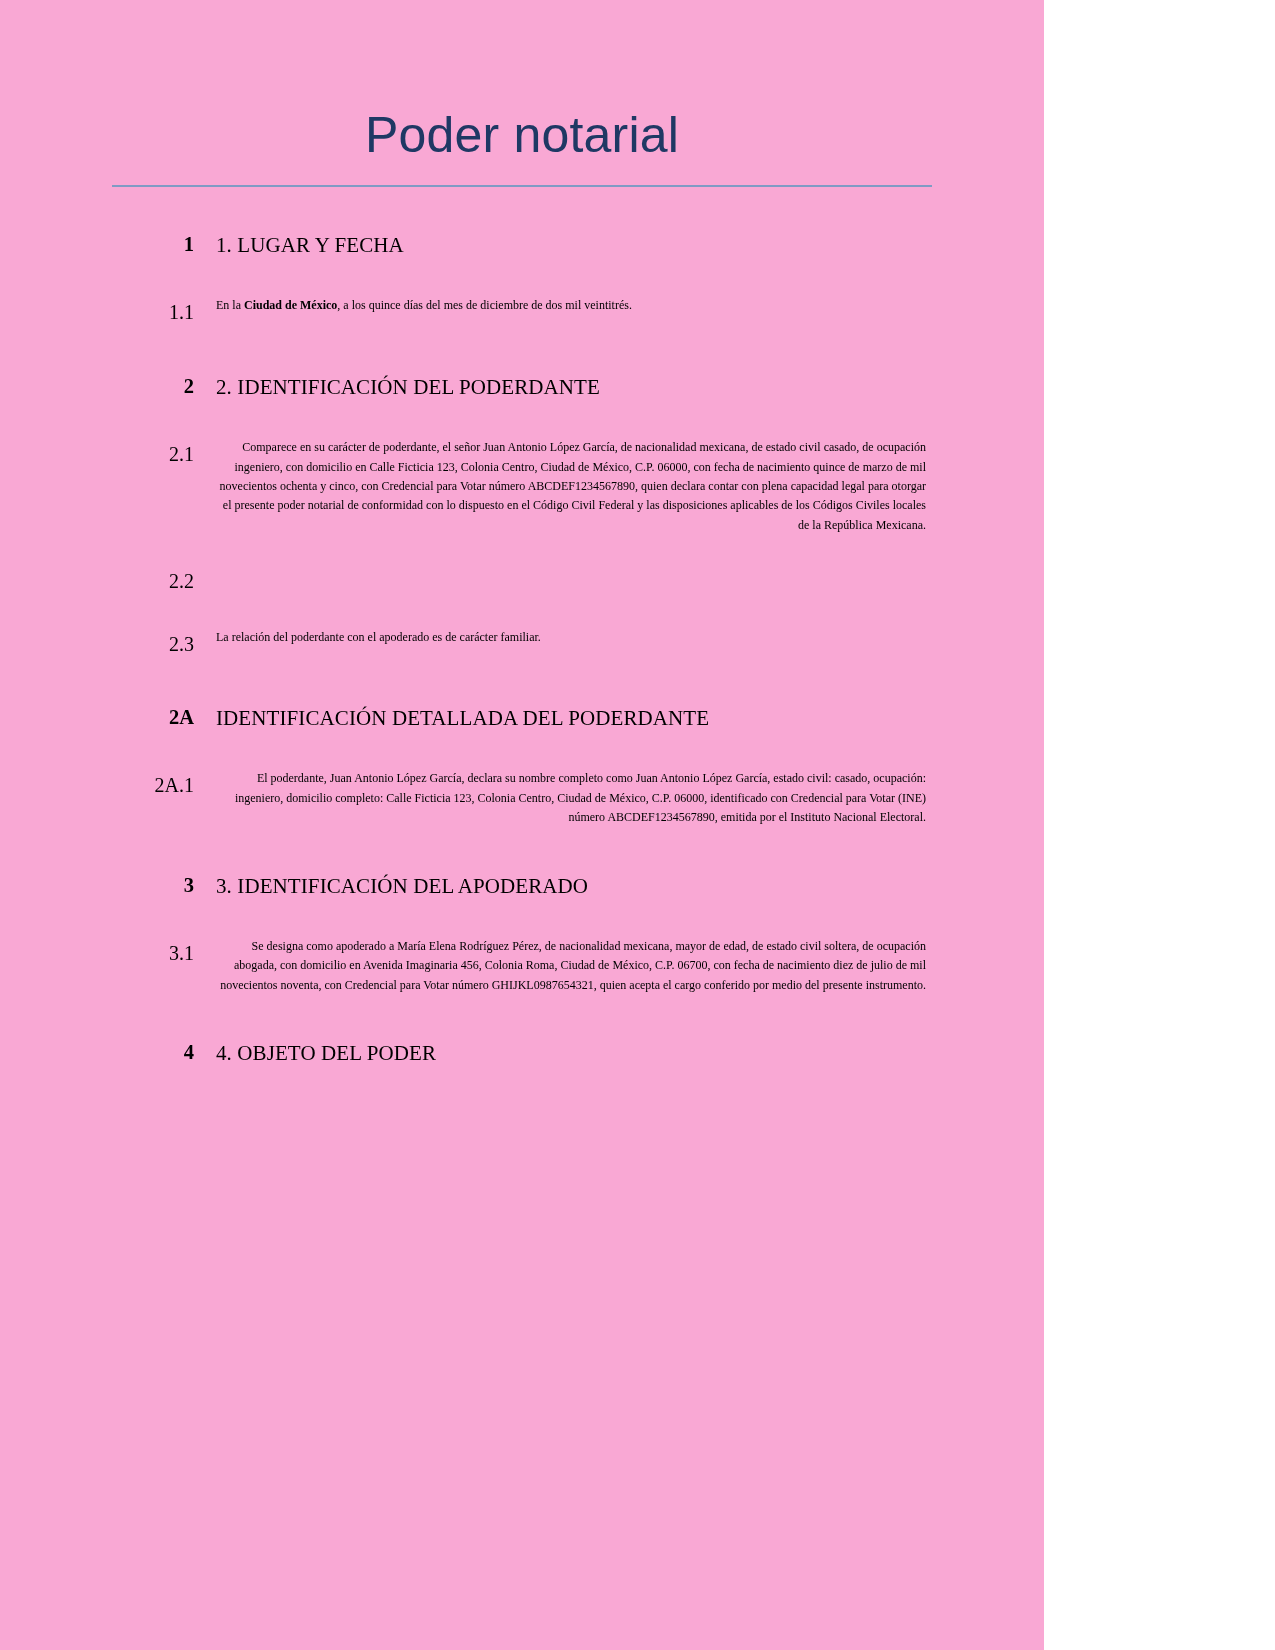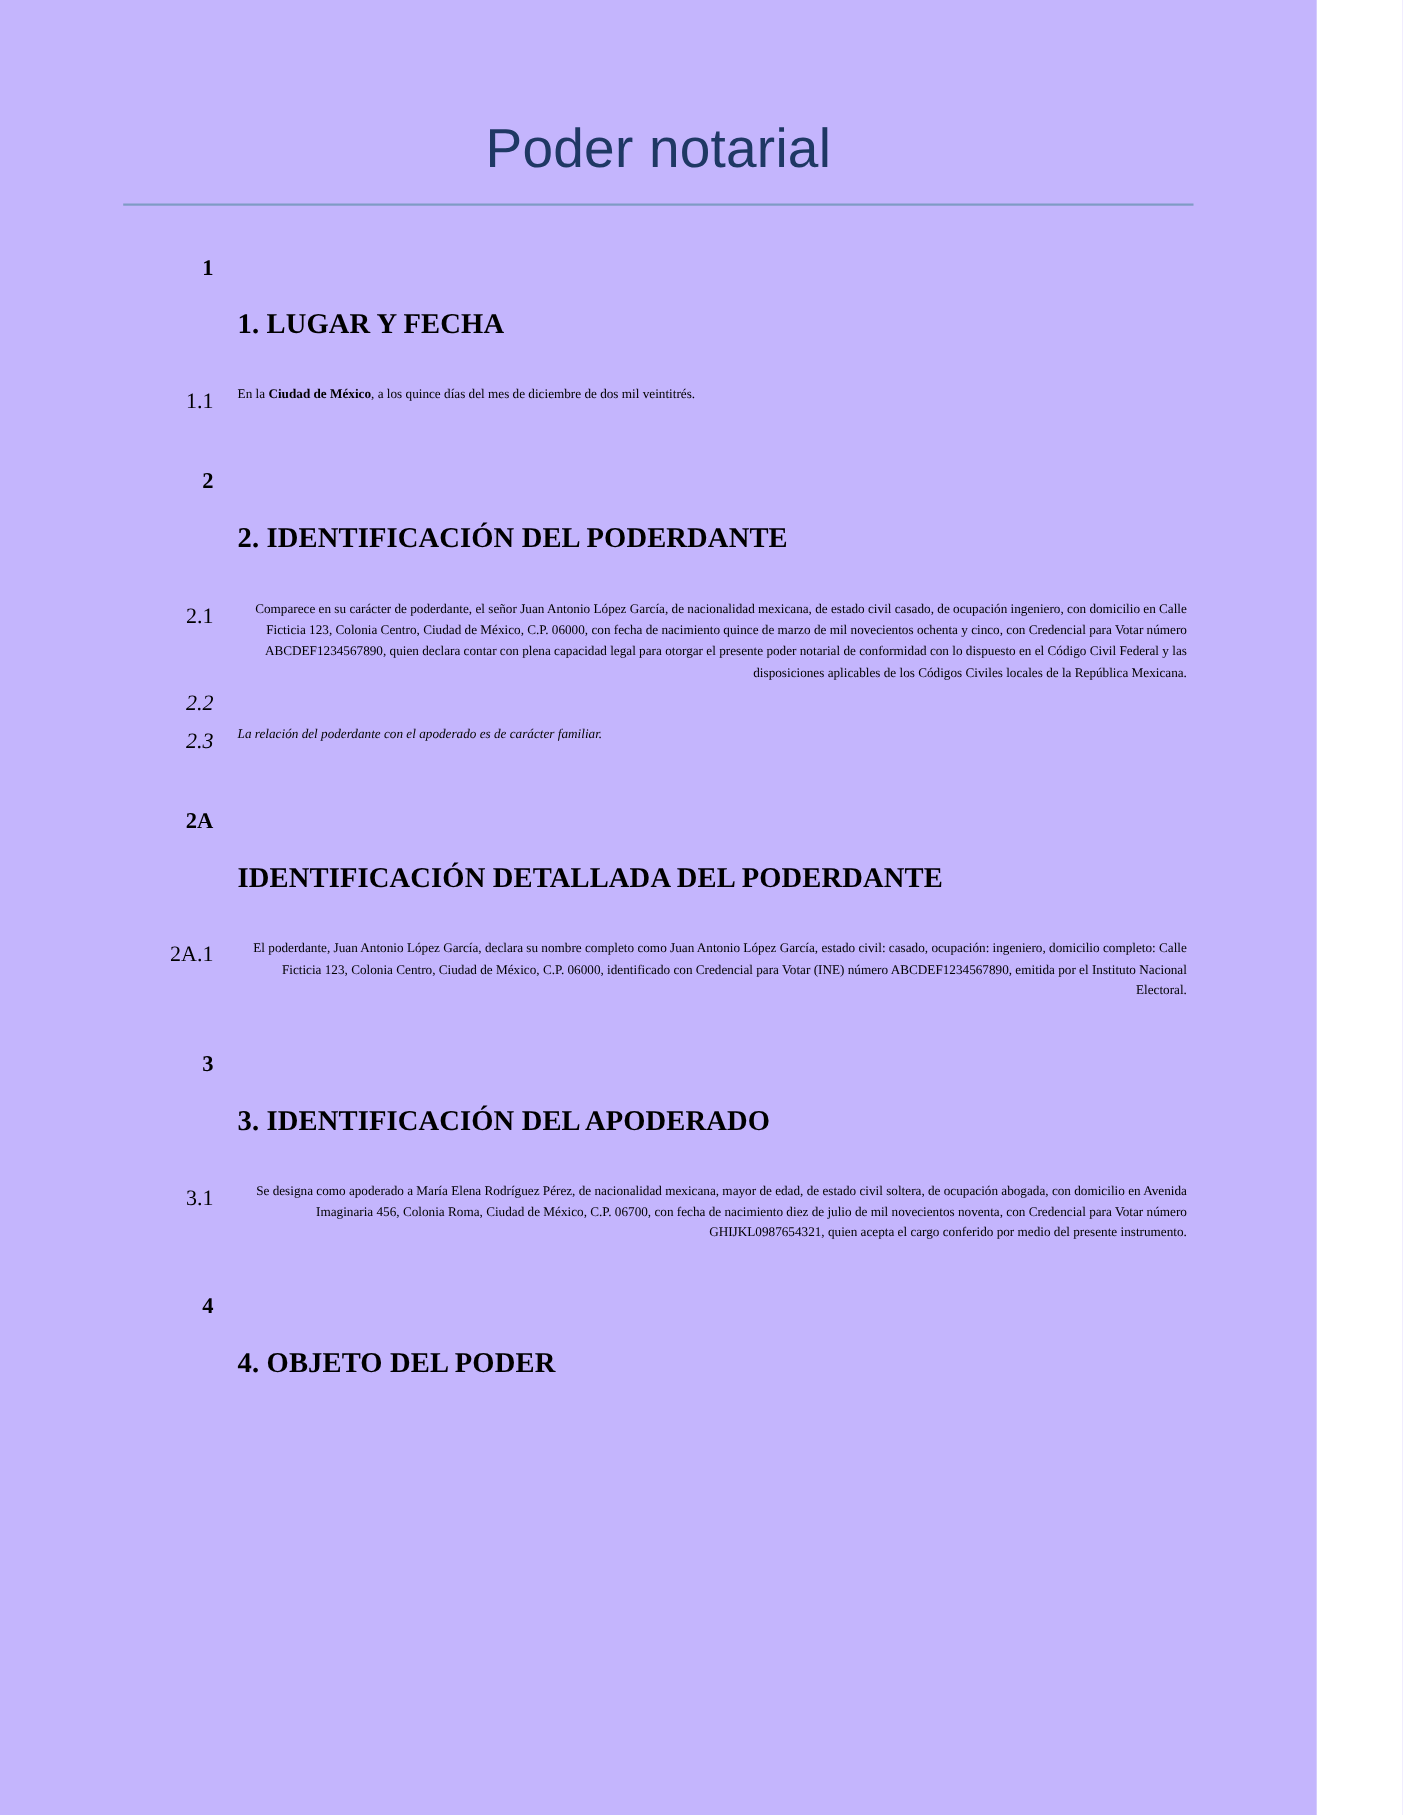--- a/index.html
+++ b/index.html
@@ -2,23 +2,23 @@
 <html><head>
 <meta charset="utf-8">
 <style>
   html, body {
     margin: 0;
     padding: 0;
     background: #ffffff;
   }
   .page {
     position: relative;
-    width: 1197px;
+    width: 1044px;
     height: 1650px;
-    background: #c4b5fd;
+    background: #f9a8d4;
     box-sizing: border-box;
     font-family: "Liberation Serif", "DejaVu Serif", serif;
     color: #000000;
     overflow: hidden;
   }
 
   
   .title-block {
     padding-top: 108px;
   }
@@ -60,45 +60,44 @@
     margin-top: 44px;
   }
   .heading .num {
     width: 74px;
     font-size: 20.5px;
     font-weight: bold;
     line-height: 1.35;
   }
   .heading .text {
     margin-left: 22px;
-    font-size: 26px;
-    font-weight: bold;
+    font-size: 21px;
+    font-weight: normal;
     line-height: 1.35;
     letter-spacing: 0.1px;
-    margin-top: 46px;
   }
 
   
   .para {
     margin-top: 37px;
   }
   .para .num {
     width: 74px;
     font-size: 20px;
     line-height: 1.62;
   }
   .para .text {
     margin-left: 22px;
     font-size: 12px;
     line-height: 1.62;
     text-align: right;
     max-width: 880px;
   }
 
-  .para.tight { margin-top: 2px; font-style: italic; }
+  .para.tight { margin-top: 30px; }
 
   b, strong { font-weight: bold; }
 </style>
 </head>
 <body>
 
 <div class="page">
 
   <div class="title-block">
     <h1 class="doc-title">Poder notarial</h1>

